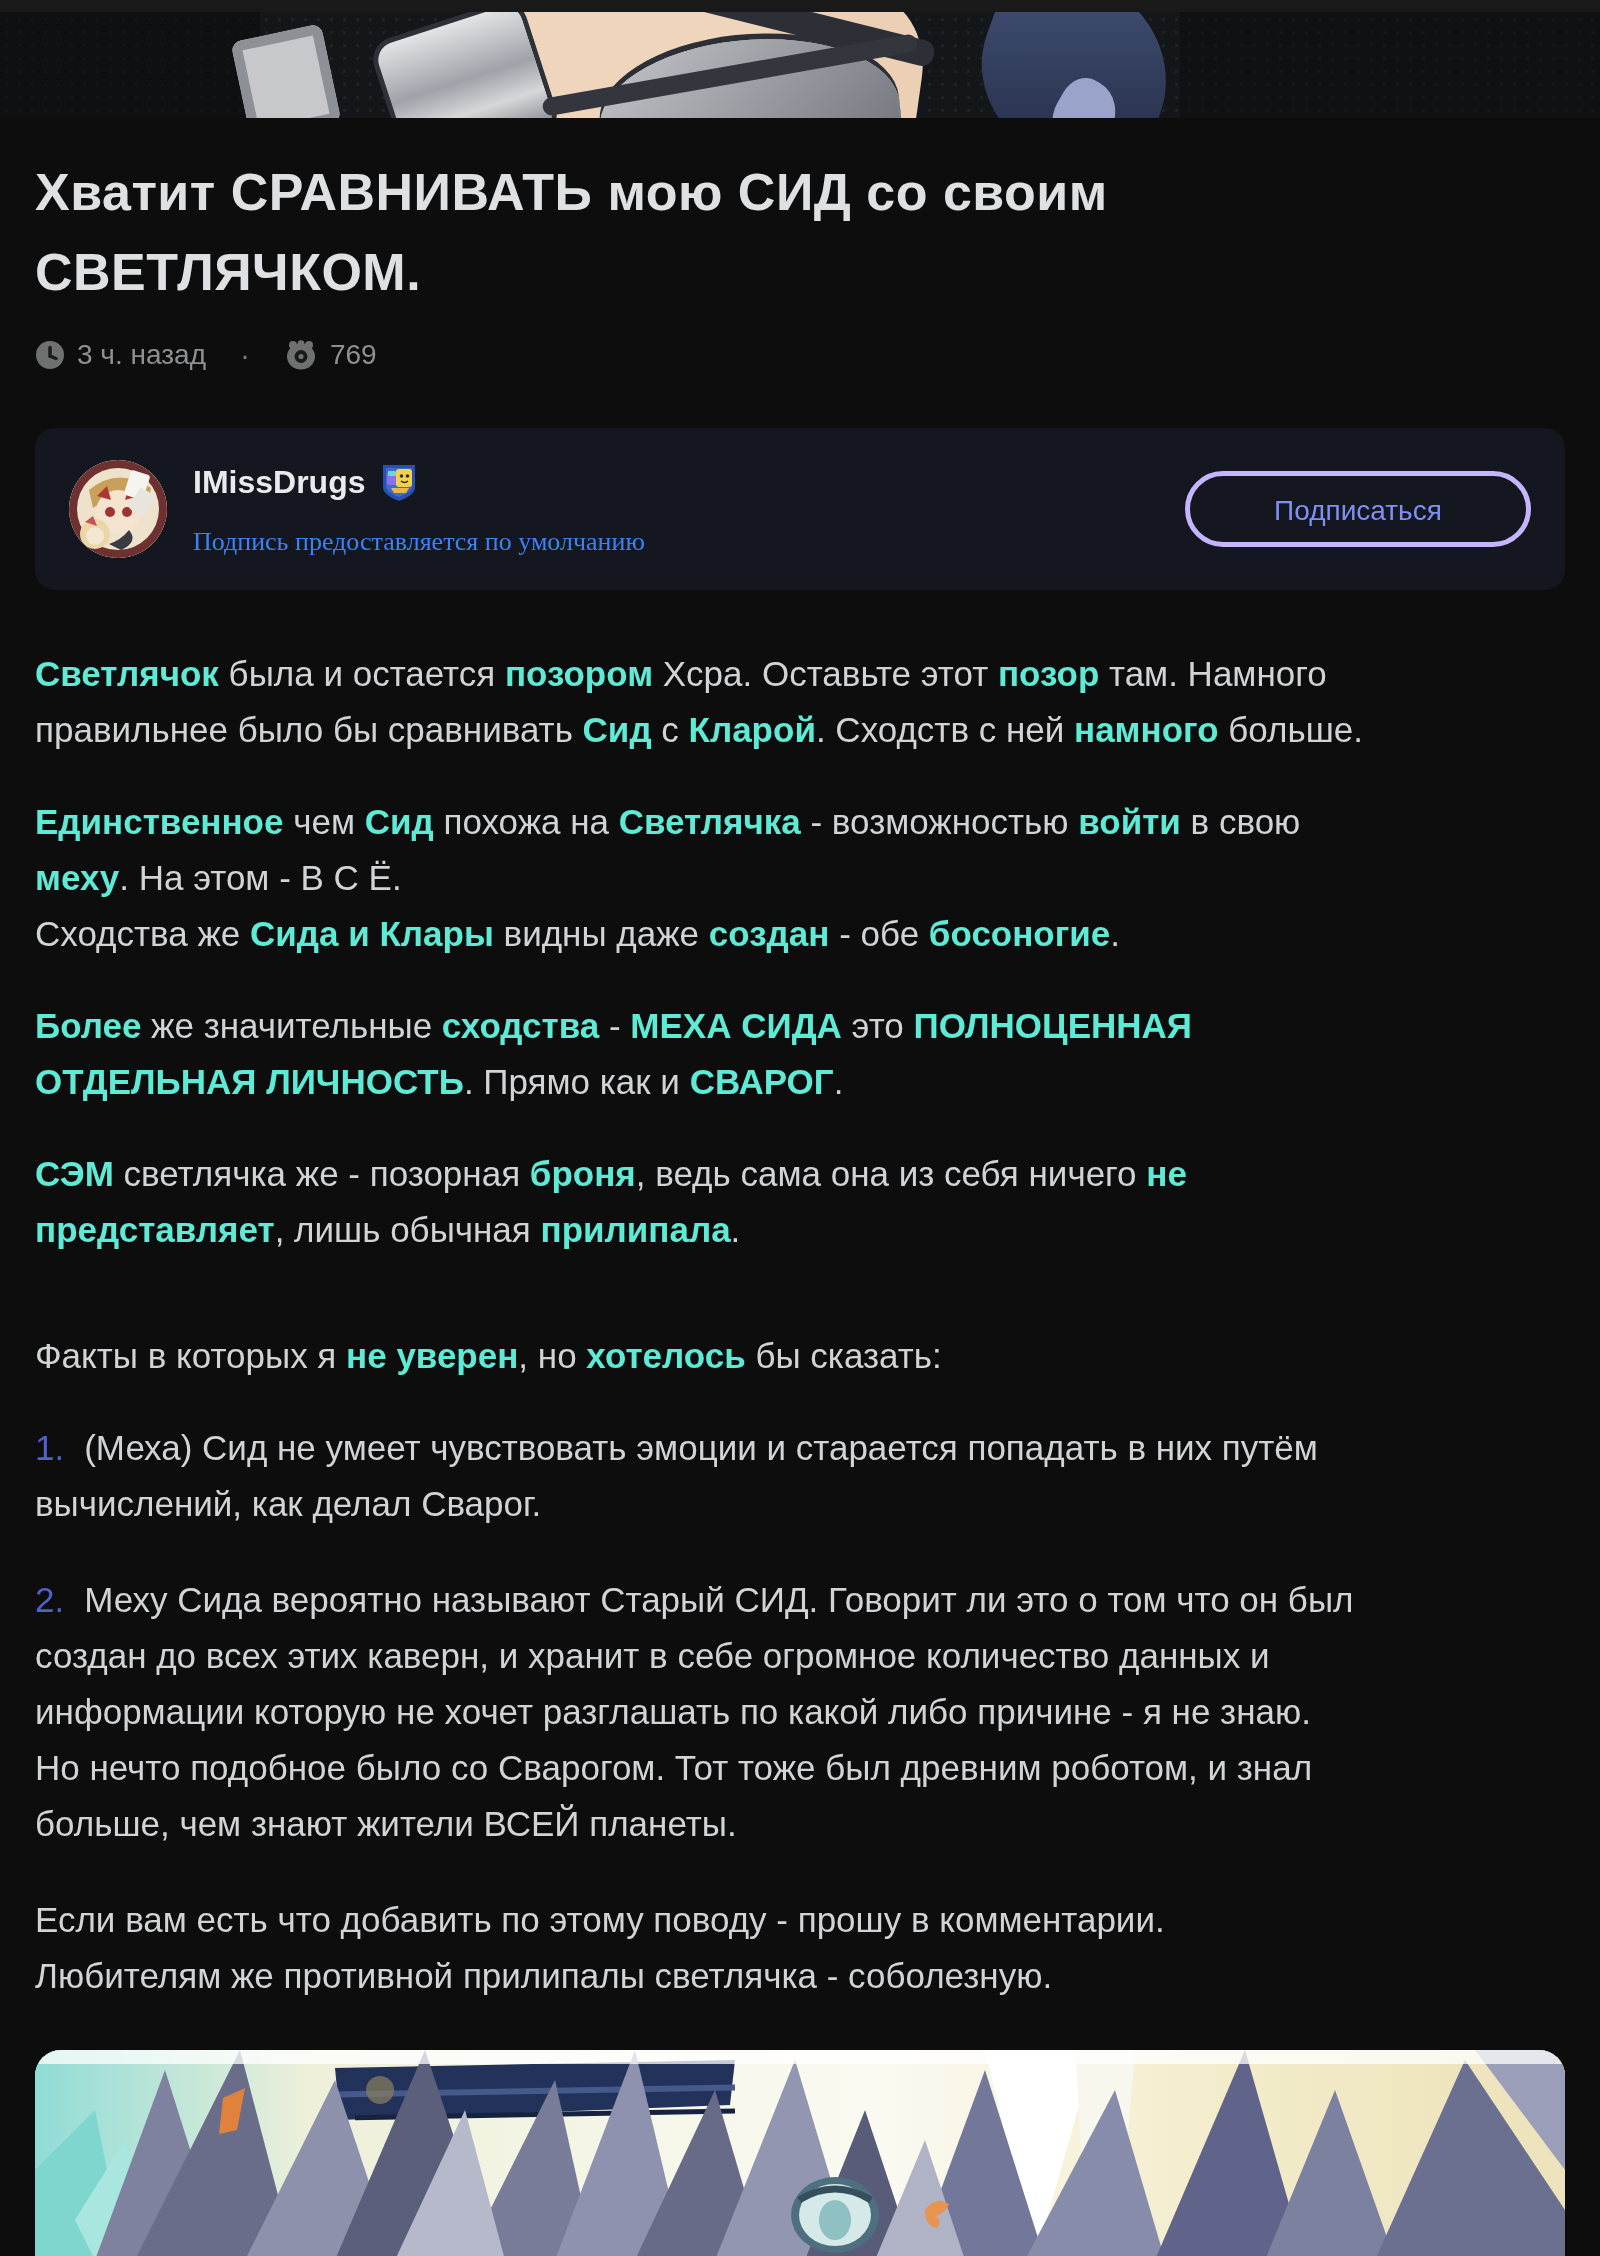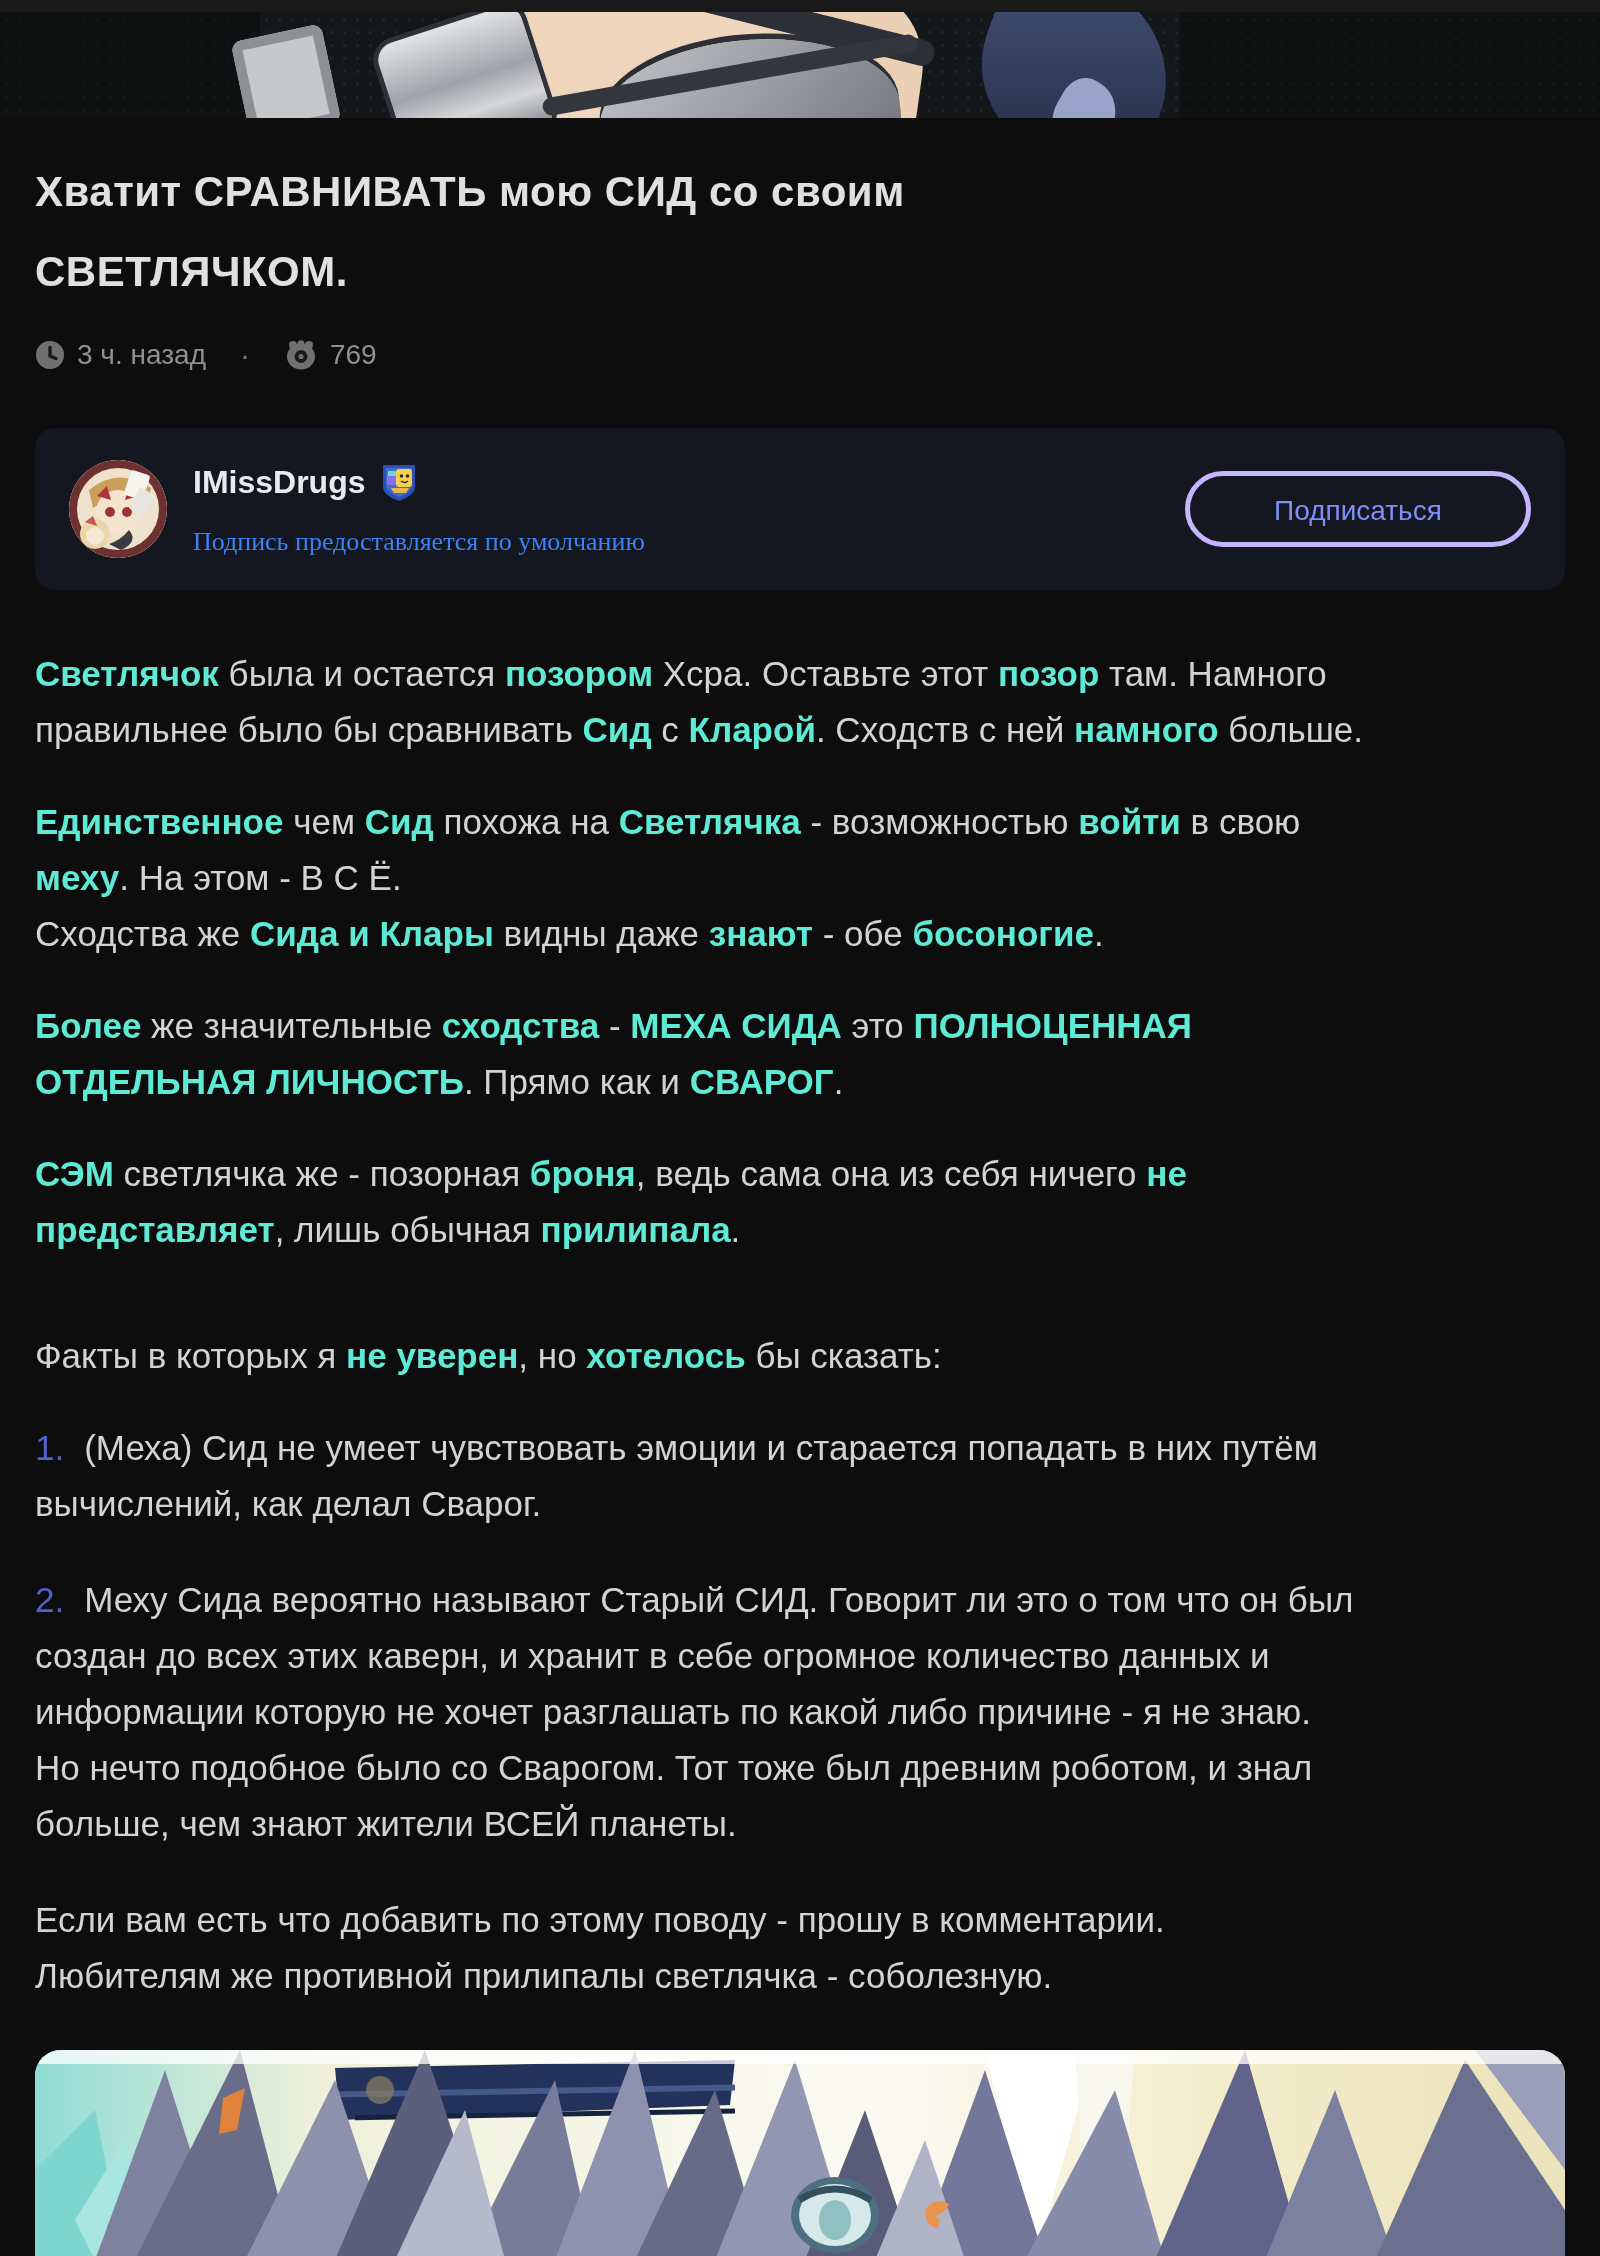--- a/index.html
+++ b/index.html
@@ -29,21 +29,21 @@
   .b-glove{left:980px;top:-20px;width:190px;height:180px;background:linear-gradient(160deg,#46547a,#2c3653 70%);border-radius:35% 60% 45% 55%;transform:rotate(20deg);}
   .b-glove2{left:1055px;top:80px;width:60px;height:70px;background:#9aa3c9;border-radius:40% 60% 50% 50%;transform:rotate(30deg);}
   .b-darkL{left:-40px;top:0;width:300px;height:118px;background:rgba(10,12,12,.55);}
   .b-darkR{left:1180px;top:0;width:460px;height:118px;background:rgba(10,12,12,.45);}
 
   
   .content{padding:0 35px;}
 
   .post-title{
     margin:34px 0 0 0;
-    color:#dfe0e1;font-size:42px;line-height:80px;font-weight:700;
+    color:#dfe0e1;font-size:52px;line-height:80px;font-weight:700;
     white-space:pre-line;letter-spacing:.5px;
   }
 
   .meta{display:flex;align-items:center;margin-top:26px;color:#8f9091;font-size:28px;}
   .meta .icon{display:inline-flex;margin-right:12px;}
   .meta .sep{margin:0 34px;color:#7a7a7a;font-size:30px;}
   .meta svg{display:block;}
 
   
   .author-card{
@@ -167,21 +167,21 @@
   </div>
 
   <div class="post-body">
       <div class="block paragraph">
         <div class="line"><span class="bold">Светлячок</span><span> была и остается </span><span class="bold">позором</span><span> Хсра. Оставьте этот </span><span class="bold">позор</span><span> там. Намного</span></div>
         <div class="line"><span>правильнее было бы сравнивать </span><span class="bold">Сид</span><span> с </span><span class="bold">Кларой</span><span>. Сходств с ней </span><span class="bold">намного</span><span> больше.</span></div>
       </div>
       <div class="block paragraph">
         <div class="line"><span class="bold">Единственное</span><span> чем </span><span class="bold">Сид</span><span> похожа на </span><span class="bold">Светлячка</span><span> - возможностью </span><span class="bold">войти</span><span> в свою</span></div>
         <div class="line"><span class="bold">меху</span><span>. На этом - В С Ё.</span></div>
-        <div class="line"><span>Сходства же </span><span class="bold">Сида и Клары</span><span> видны даже </span><span class="bold">знают</span><span> - обе </span><span class="bold">босоногие</span><span>.</span></div>
+        <div class="line"><span>Сходства же </span><span class="bold">Сида и Клары</span><span> видны даже </span><span class="bold">создан</span><span> - обе </span><span class="bold">босоногие</span><span>.</span></div>
       </div>
       <div class="block paragraph">
         <div class="line"><span class="bold">Более</span><span> же значительные </span><span class="bold">сходства</span><span> - </span><span class="bold">МЕХА СИДА</span><span> это </span><span class="bold">ПОЛНОЦЕННАЯ</span></div>
         <div class="line"><span class="bold">ОТДЕЛЬНАЯ ЛИЧНОСТЬ</span><span>. Прямо как и </span><span class="bold">СВАРОГ</span><span>.</span></div>
       </div>
       <div class="block paragraph">
         <div class="line"><span class="bold">СЭМ</span><span> светлячка же - позорная </span><span class="bold">броня</span><span>, ведь сама она из себя ничего </span><span class="bold">не</span></div>
         <div class="line"><span class="bold">представляет</span><span>, лишь обычная </span><span class="bold">прилипала</span><span>.</span></div>
       </div>
       <div class="block spacer"></div>

